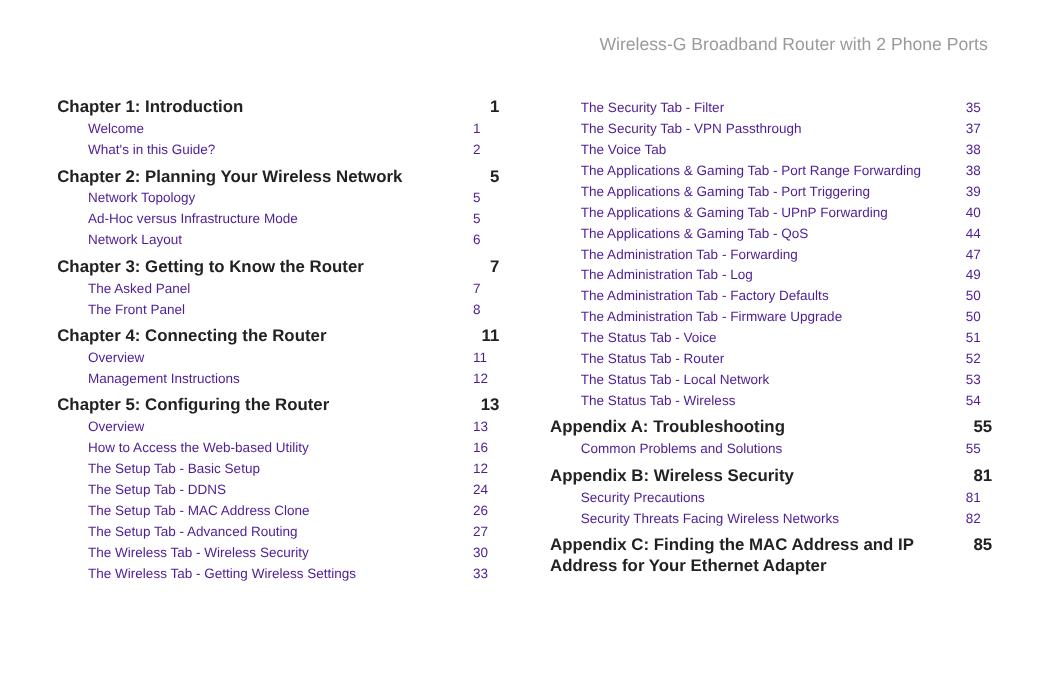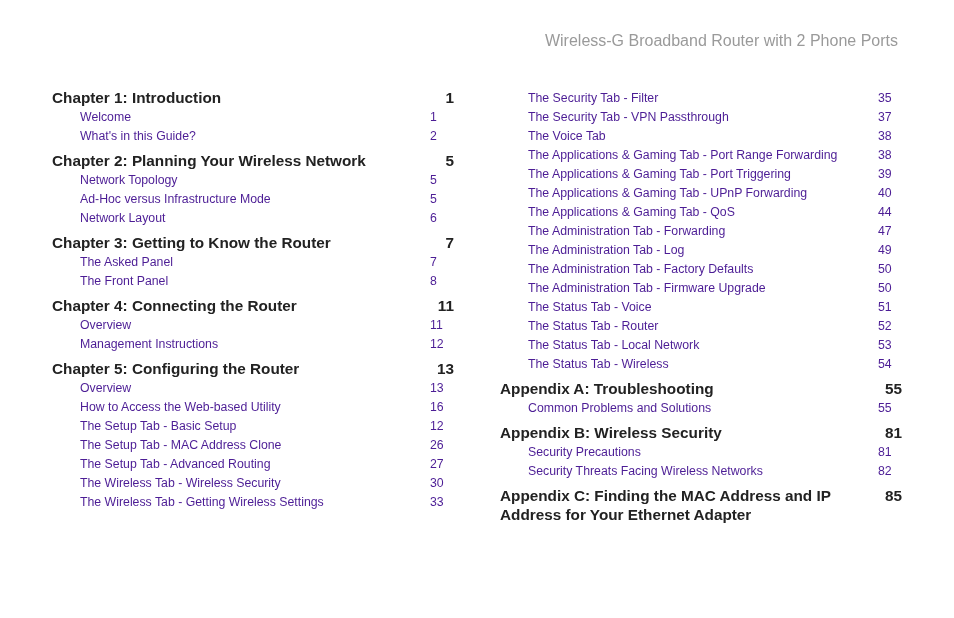--- a/index.html
+++ b/index.html
@@ -125,20 +125,24 @@
       </div>
       <div class="sub-row">
         <span class="sub-title">How to Access the Web-based Utility</span>
         <span class="sub-page">16</span>
       </div>
       <div class="sub-row">
         <span class="sub-title">The Setup Tab - Basic Setup</span>
         <span class="sub-page">12</span>
       </div>
       <div class="sub-row">
+        <span class="sub-title">The Setup Tab - DDNS</span>
+        <span class="sub-page">24</span>
+      </div>
+      <div class="sub-row">
         <span class="sub-title">The Setup Tab - MAC Address Clone</span>
         <span class="sub-page">26</span>
       </div>
       <div class="sub-row">
         <span class="sub-title">The Setup Tab - Advanced Routing</span>
         <span class="sub-page">27</span>
       </div>
       <div class="sub-row">
         <span class="sub-title">The Wireless Tab - Wireless Security</span>
         <span class="sub-page">30</span>

